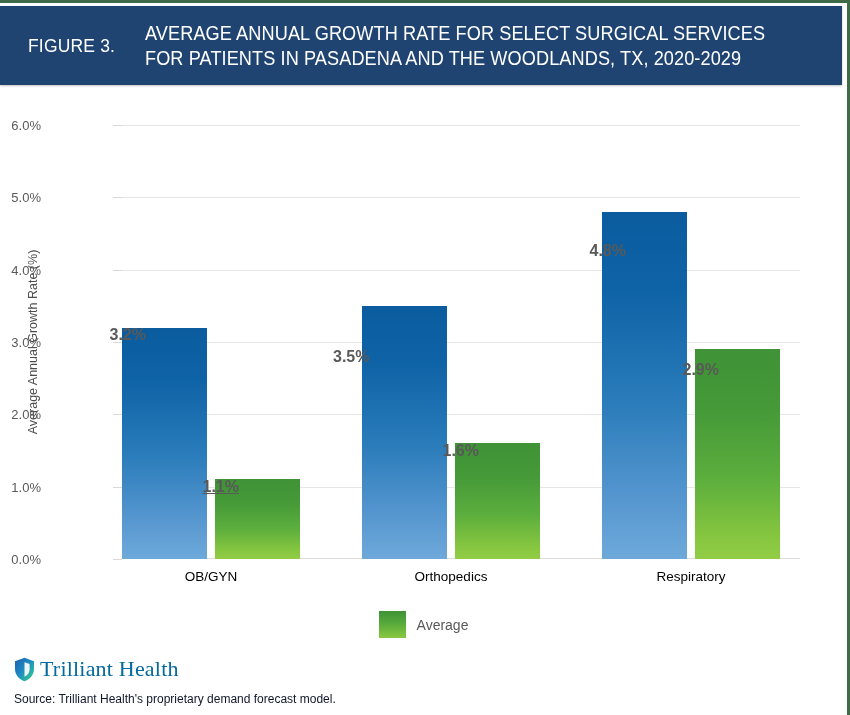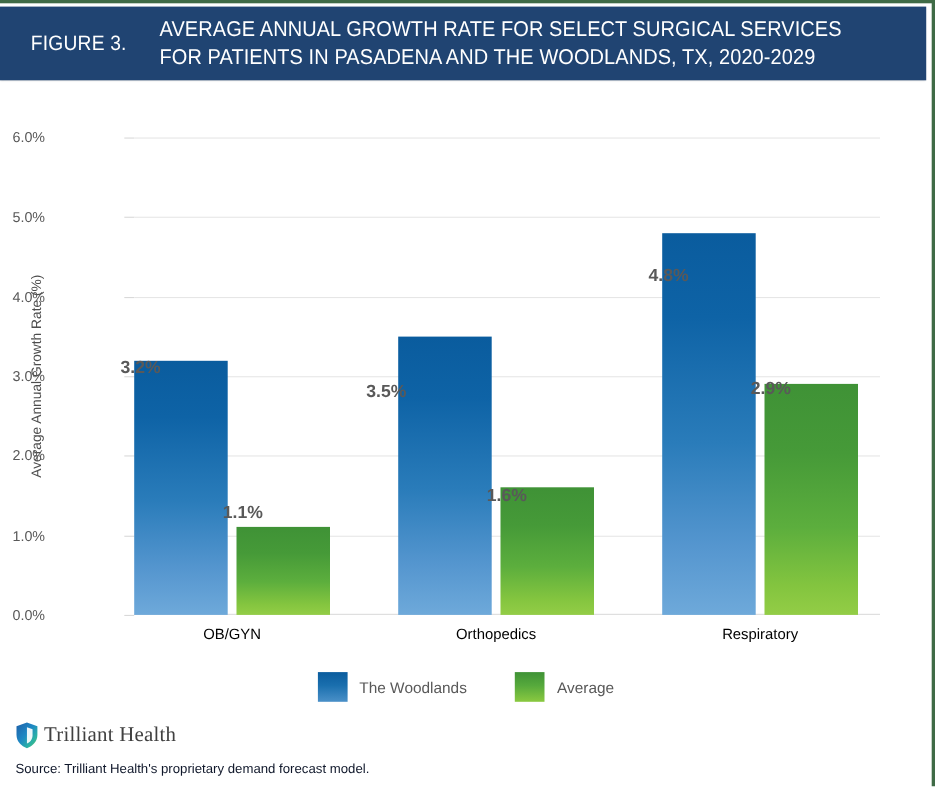--- a/index.html
+++ b/index.html
@@ -15,21 +15,21 @@
   #page{
     position:absolute;inset:0;
     box-sizing:border-box;
     border-top:3px solid #3f6b46;
     border-right:3px solid #3f6b46;
     background:#fff;
   }
 
   
   #header{
-    position:absolute;left:0;top:3px;width:842px;height:67px;
+    position:absolute;left:0;top:3px;width:842px;height:79px;
     background:#204472;
     display:flex;align-items:center;
     box-shadow:0 1px 2px rgba(0,0,0,.25);
   }
   #fig-no{
     color:#ffffff;
     font-size:19px;
     letter-spacing:.2px;
     margin-left:28px;
     white-space:nowrap;
@@ -138,22 +138,22 @@
   .legend-swatch.pasadena{background:linear-gradient(180deg,#3f9236 0%,#56a93c 45%,#8ac940 100%);}
   .legend-label{font-size:14px;color:#595959;}
 
   
   #logo-row{
     position:absolute;left:14px;top:653px;
     display:flex;align-items:center;gap:5px;
   }
   #logo-text{
     font-family:"Liberation Serif","DejaVu Serif",serif;
-    font-size:19px;
-    color:#404040;
+    font-size:22px;
+    color:#0369a1;
     letter-spacing:.2px;
     text-align:right;
   }
   #source{
     position:absolute;left:14px;top:689px;
     font-size:12px;color:#0f172a;
   }
 </style>
 </head>
 <body>
@@ -197,44 +197,40 @@
       <div class="gridline" style="top:144.7px;"></div>
       <div class="gridline" style="top:217px;"></div>
       <div class="gridline" style="top:289.3px;"></div>
       <div class="gridline" style="top:361.7px;"></div>
       <div class="gridline base" style="top:433px;"></div>
 
       <div class="bar woodlands" style="left:0px;height:231.5px;"></div>
       <div class="bar-label" style="left:-12.5px;top:201px;">3.2%</div>
 
       <div class="bar pasadena" style="left:93px;height:79.6px;"></div>
-      <div class="bar-label" style="left:80.5px;top:333px;">1.1%</div>
+      <div class="bar-label" style="left:80.5px;top:353px;text-decoration:underline;">1.1%</div>
 
       <div class="bar woodlands" style="left:240px;height:253.2px;"></div>
       <div class="bar-label" style="left:211px;top:223px;">3.5%</div>
 
       <div class="bar pasadena" style="left:333px;height:115.7px;"></div>
       <div class="bar-label" style="left:320.5px;top:317px;">1.6%</div>
 
       <div class="bar woodlands" style="left:480px;height:347.2px;"></div>
       <div class="bar-label" style="left:467.5px;top:117px;">4.8%</div>
 
       <div class="bar pasadena" style="left:573px;height:209.8px;"></div>
-      <div class="bar-label" style="left:560.5px;top:220px;">2.9%</div>
+      <div class="bar-label" style="left:560.5px;top:236px;">2.9%</div>
     </div>
 
     <div class="cat-label" style="left:121px;">OB/GYN</div>
     <div class="cat-label" style="left:361px;">Orthopedics</div>
     <div class="cat-label" style="left:601px;">Respiratory</div>
 
     <div id="legend">
-      <div class="legend-item">
-        <span class="legend-swatch woodlands"></span>
-        <span class="legend-label">The Woodlands</span>
-      </div>
       <div class="legend-item">
         <span class="legend-swatch pasadena"></span>
         <span class="legend-label">Average</span>
       </div>
     </div>
   </div>
 
   <div id="logo-row">
     <span style="display:block;line-height:0;">
       <svg width="21" height="25" viewBox="0 0 21 25" xmlns="http://www.w3.org/2000/svg">

